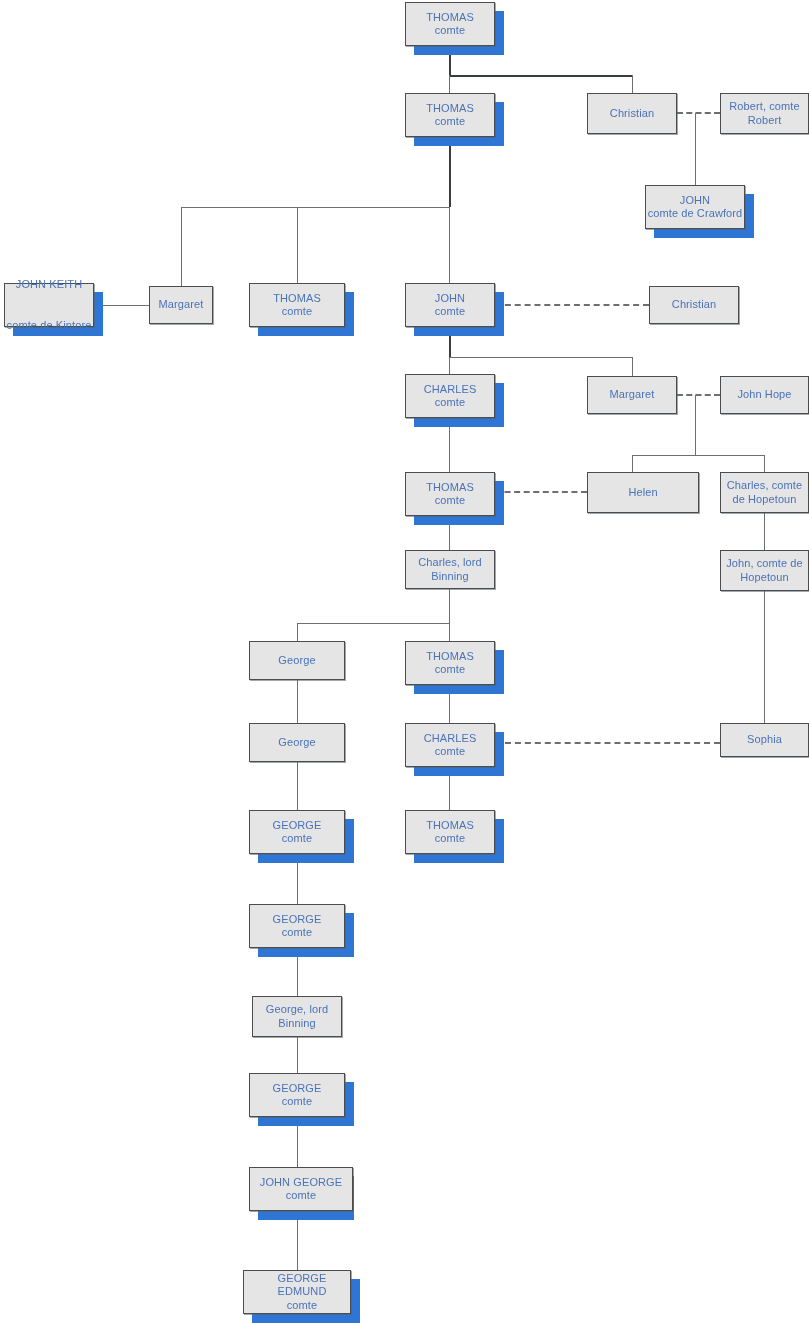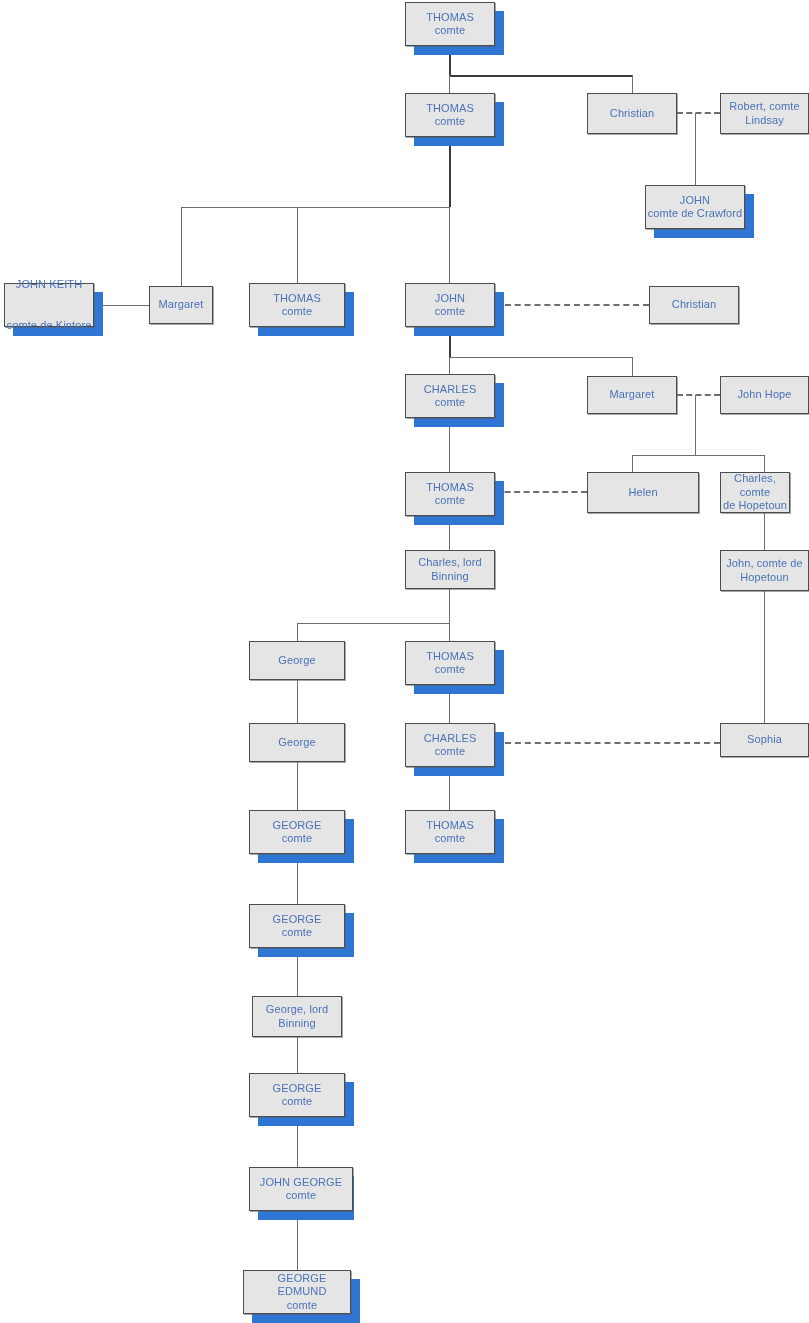--- a/index.html
+++ b/index.html
@@ -150,21 +150,21 @@
       </div>
       <div class="node" style="left: 405px; top: 93px; width: 90px; height: 44px;">
         <span class="l1">THOMAS</span>
         <span class="l2">comte</span>
       </div>
       <div class="node" style="left: 587px; top: 93px; width: 90px; height: 41px;">
         <span class="l1">Christian</span>
       </div>
       <div class="node" style="left: 720px; top: 93px; width: 89px; height: 41px;">
         <span class="l1">Robert, comte</span>
-        <span class="l2">Lindsay</span>
+        <span class="l2">Robert</span>
       </div>
       <div class="node" style="left: 645px; top: 185px; width: 100px; height: 44px;">
         <span class="l1">JOHN</span>
         <span class="l2">comte de Crawford</span>
       </div>
       <div class="node" style="left: 4px; top: 283px; width: 90px; height: 44px; gap: 28px;">
         <span class="l1">JOHN KEITH</span>
         <span class="l2">comte de Kintore</span>
       </div>
       <div class="node" style="left: 149px; top: 286px; width: 64px; height: 38px;">
@@ -191,21 +191,21 @@
       <div class="node" style="left: 720px; top: 376px; width: 89px; height: 38px; align-items: flex-end;">
         <span class="l1">John Hope</span>
       </div>
       <div class="node" style="left: 405px; top: 472px; width: 90px; height: 44px;">
         <span class="l1">THOMAS</span>
         <span class="l2">comte</span>
       </div>
       <div class="node" style="left: 587px; top: 472px; width: 112px; height: 41px;">
         <span class="l1">Helen</span>
       </div>
-      <div class="node" style="left: 720px; top: 472px; width: 70px; height: 41px;">
+      <div class="node" style="left: 720px; top: 472px; width: 89px; height: 41px;">
         <span class="l1">Charles, comte</span>
         <span class="l2">de Hopetoun</span>
       </div>
       <div class="node" style="left: 405px; top: 550px; width: 90px; height: 39px;">
         <span class="l1">Charles, lord</span>
         <span class="l2">Binning</span>
       </div>
       <div class="node" style="left: 720px; top: 550px; width: 89px; height: 41px;">
         <span class="l1">John, comte de</span>
         <span class="l2">Hopetoun</span>

